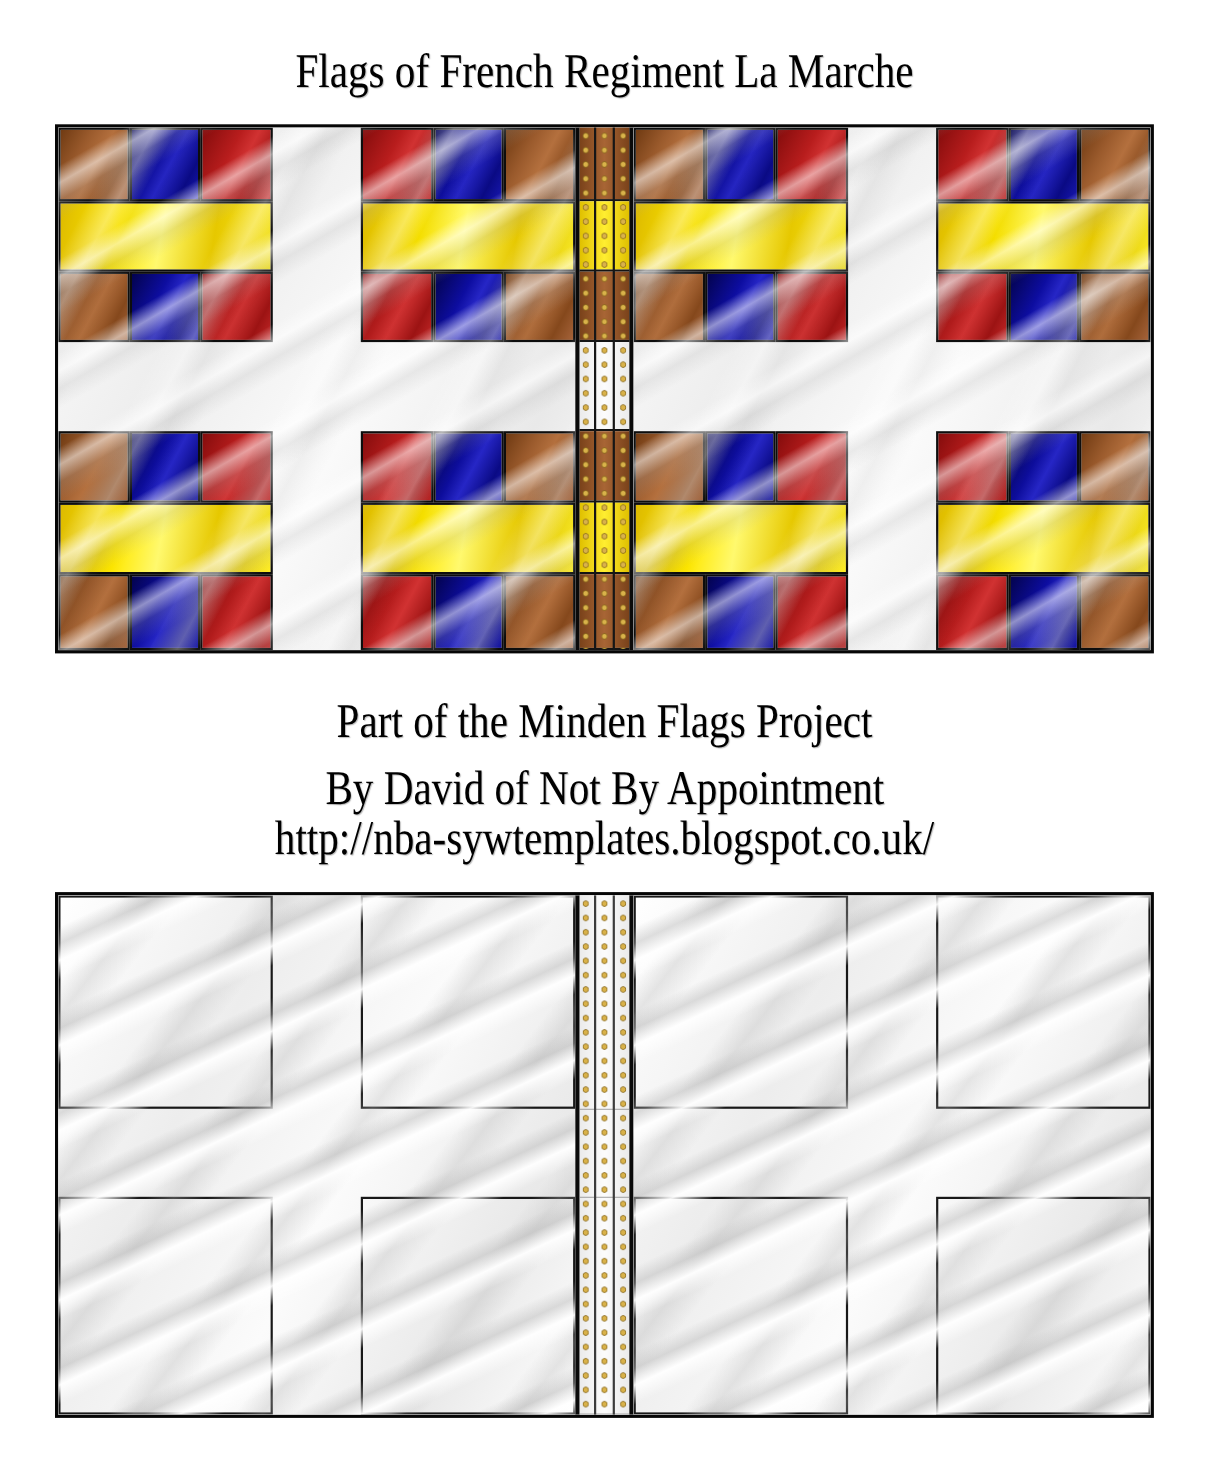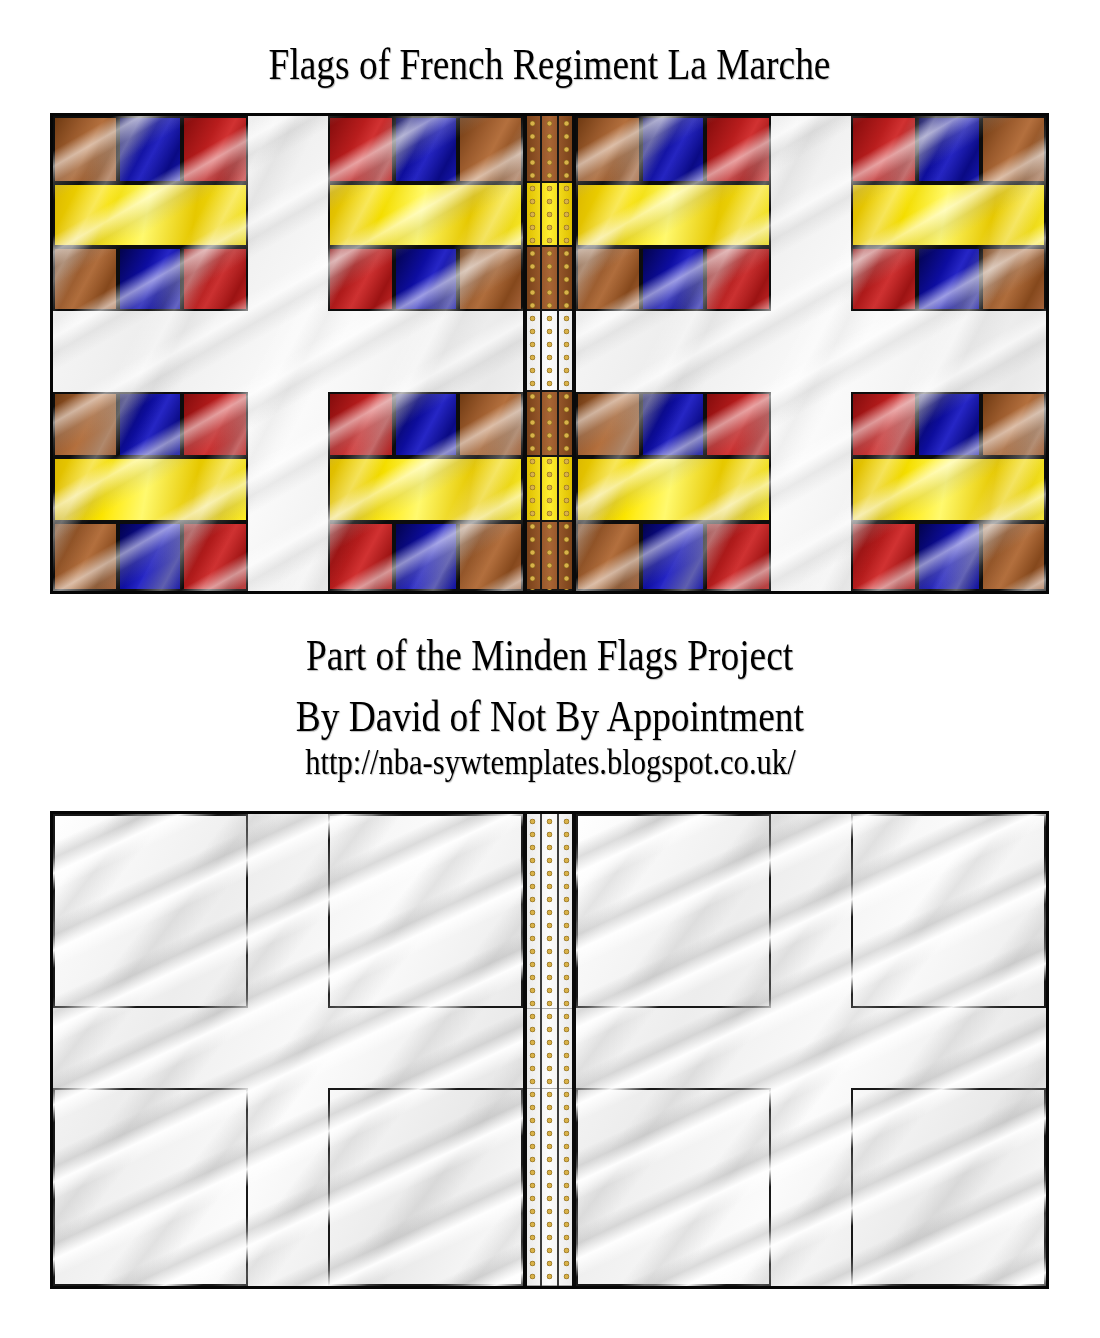--- a/index.html
+++ b/index.html
@@ -6,21 +6,21 @@
   body{width:1100px;height:1338px;background:#ffffff;position:relative;
        font-family:"Liberation Serif",serif;overflow:hidden;}
 
   
   .t{position:absolute;left:0;right:0;text-align:center;color:#000;white-space:nowrap;}
   .t .cond{display:inline-block;transform:scaleX(.85);transform-origin:50% 50%;
            text-shadow:1px 1px 1px rgba(60,60,60,.35);}
   .title-line{top:40px;font-size:44px;line-height:50px;}
   .credit-1{top:631px;font-size:44px;line-height:50px;}
   .credit-2{top:694px;font-size:44px;line-height:46px;}
-  .credit-3{top:739px;font-size:36px;line-height:46px;}
+  .credit-3{top:739px;font-size:44px;line-height:46px;}
 
   
   .flagpair{position:absolute;left:50px;width:999px;display:flex;
             border:3px solid #060606;box-sizing:border-box;background:#fff;}
   .flagpair.top{top:113px;height:481px;}
   .flagpair.bottom{top:811px;height:478px;}
 
   .flag{flex:1 1 0;position:relative;display:grid;overflow:hidden;
         grid-template-columns:65fr 65fr 66fr 81fr 66fr 65fr 65fr;
         grid-template-rows:68fr 64fr 65fr 82fr 66fr 65fr 70fr;}

